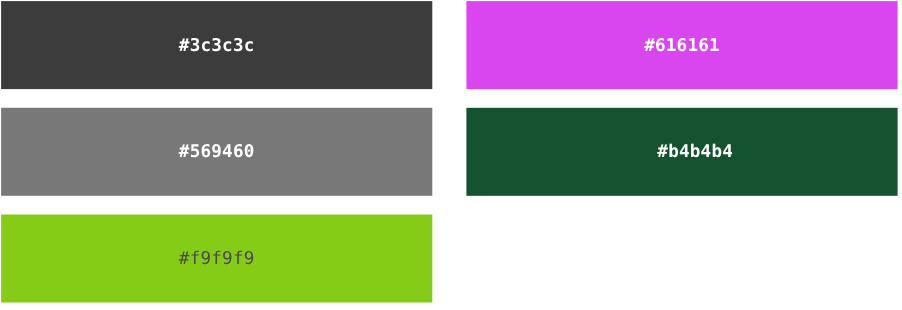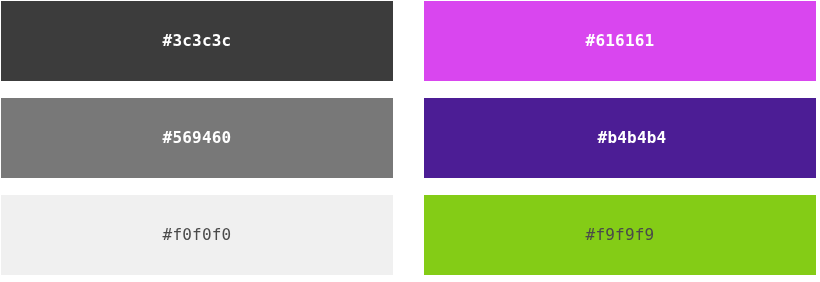--- a/index.html
+++ b/index.html
@@ -68,25 +68,22 @@
   </div>
 
   <div class="swatch on-dark" title="#616161" style="background-color: #d946ef;">
     <span class="swatch-label">#616161</span>
   </div>
 
   <div class="swatch on-dark" title="#787878" style="background-color: rgb(120, 120, 120);">
     <span class="swatch-label">#569460</span>
   </div>
 
-  <div class="swatch on-dark" title="#b4b4b4" style="background-color: #4c1d95; padding-left: 24px;">
+  <div class="swatch on-dark" title="#b4b4b4" style="background-color: #14532d; padding-left: 24px;">
     <span class="swatch-label">#b4b4b4</span>
   </div>
 
-  <div class="swatch on-light" title="#f0f0f0" style="background-color: rgb(240, 240, 240);">
-    <span class="swatch-label">#f0f0f0</span>
-  </div>
 
   <div class="swatch on-light" title="#f9f9f9" style="background-color: #84cc16;">
     <span class="swatch-label">#f9f9f9</span>
   </div>
 
 </div>
 
 </body></html>

